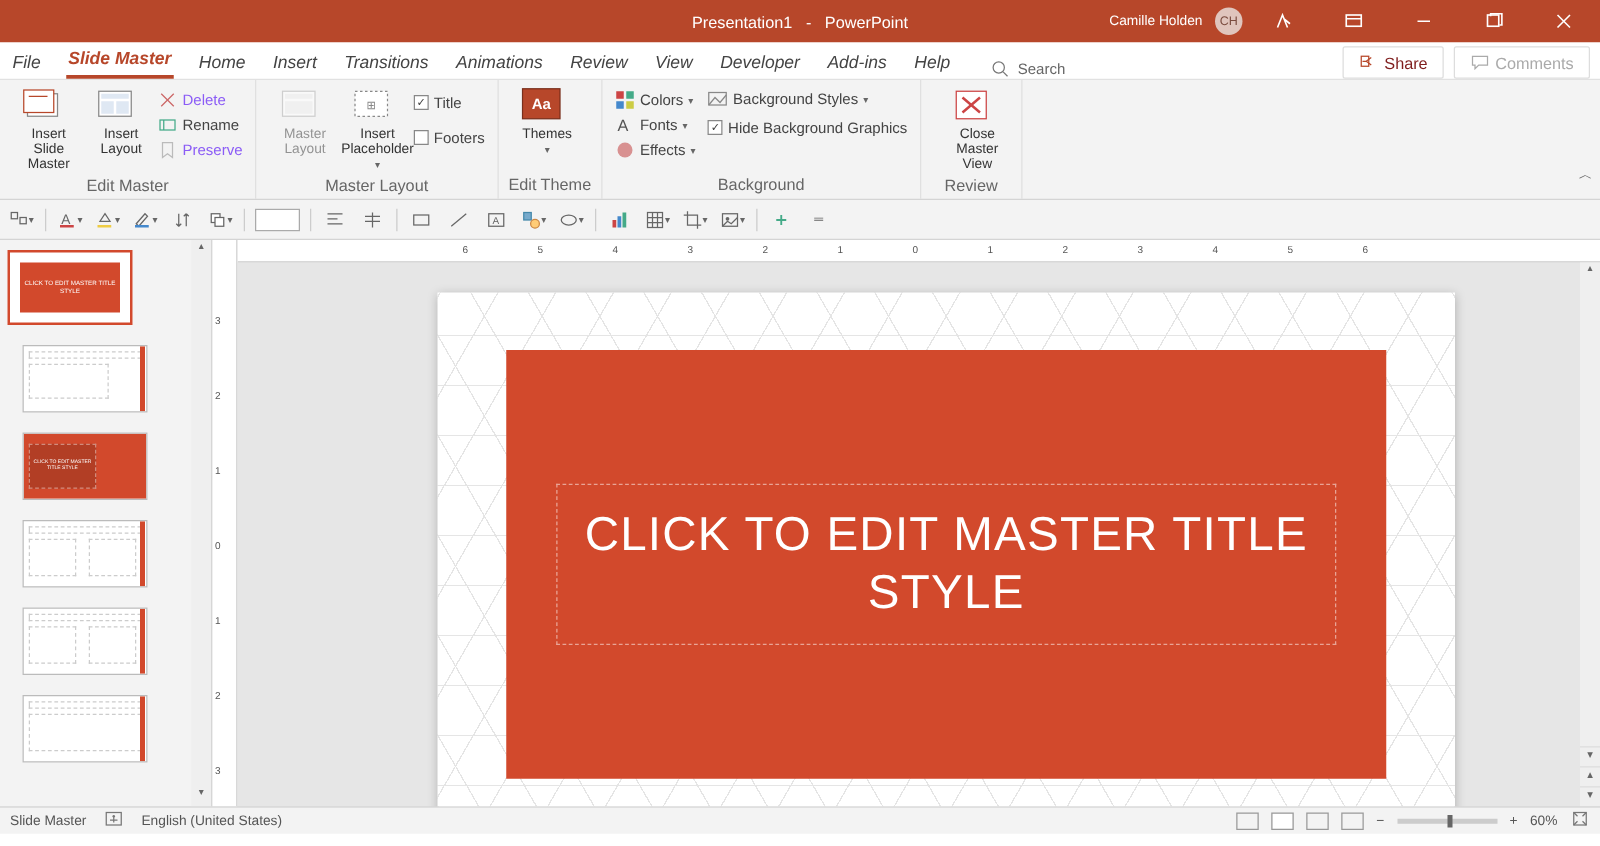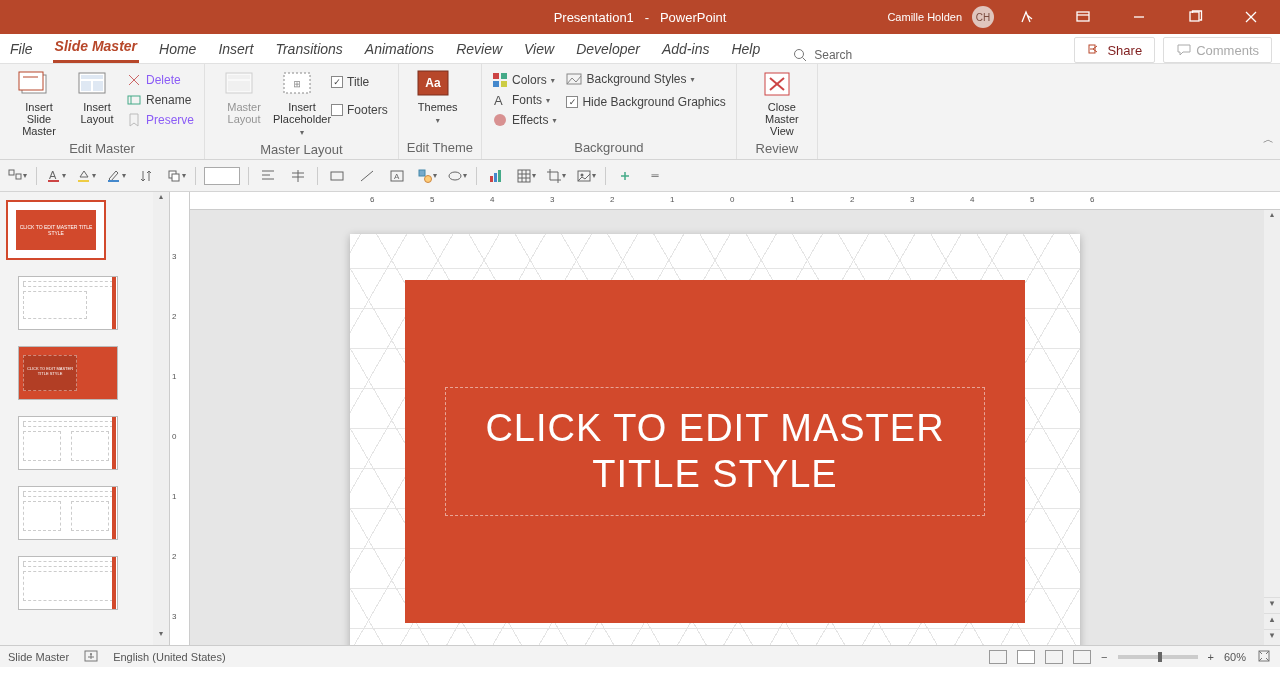--- a/index.html
+++ b/index.html
@@ -44,21 +44,21 @@
 .thumbwrap .indent { width:8px; }
 .thumb { width:100px; height:58px; background:#fff; border:1px solid #bbb; cursor:pointer; position:relative; overflow:hidden; }
 .thumb.selected { border:2px solid #D2492C; }
 .thumb .mini-orange { background:#D2492C; }
 .thumb .mini-text { font-size:4px; color:#fff; text-align:center; }
 .vruler { width:20px; background:#fff; border-right:1px solid #ccc; position:relative; font-size:8px; color:#555; }
 .vruler .tick { position:absolute; left:2px; }
 .canvas-area { flex:1; background:#e6e6e6; position:relative; overflow:hidden; }
 .hruler { height:18px; background:#fff; border-bottom:1px solid #ccc; position:relative; font-size:8px; color:#555; }
 .hruler .tick { position:absolute; top:3px; }
-.slide-canvas { position:absolute; left:160px; top:42px; width:730px; height:435px; background:#fff; box-shadow:0 2px 8px rgba(0,0,0,0.25); }
+.slide-canvas { position:absolute; left:160px; top:42px; width:814px; height:435px; background:#fff; box-shadow:0 2px 8px rgba(0,0,0,0.25); }
 .slide-bg { position:absolute; inset:0; background-image:repeating-linear-gradient(60deg,#ccc 0,#ccc 1px,transparent 1px,transparent 40px),repeating-linear-gradient(-60deg,#ccc 0,#ccc 1px,transparent 1px,transparent 40px),repeating-linear-gradient(0deg,#ccc 0,#ccc 1px,transparent 1px,transparent 40px); opacity:0.5; }
 .slide-inner { position:absolute; left:55px; top:46px; right:55px; bottom:46px; background:#D2492C; display:flex; flex-direction:column; align-items:center; justify-content:center; padding:30px 40px; gap:10px; }
 .slide-title-box { border:1px dashed rgba(255,255,255,0.5); width:100%; padding:18px 10px; }
 .slide-title { color:#fff; font-size:38px; text-align:center; letter-spacing:1px; line-height:1.2; font-family:Impact,"Arial Black",sans-serif; }
 .slide-subtitle-box { border:1px dashed rgba(255,255,255,0.5); width:100%; padding:6px 10px 60px 10px; }
 .slide-subtitle { color:#fff; font-size:18px; text-align:center; }
 .vscroll { position:absolute; right:0; top:18px; bottom:0; width:16px; background:#efefef; }
 .vscroll .arrow-up,.vscroll .arrow-down{height:16px;text-align:center;font-size:8px;color:#666;cursor:pointer;}
 .vscroll .nav-btns { position:absolute; bottom:0; width:100%; }
 .vscroll .nav-btn { height:16px; text-align:center; font-size:9px; border-top:1px solid #ddd; cursor:pointer; color:#666; }

